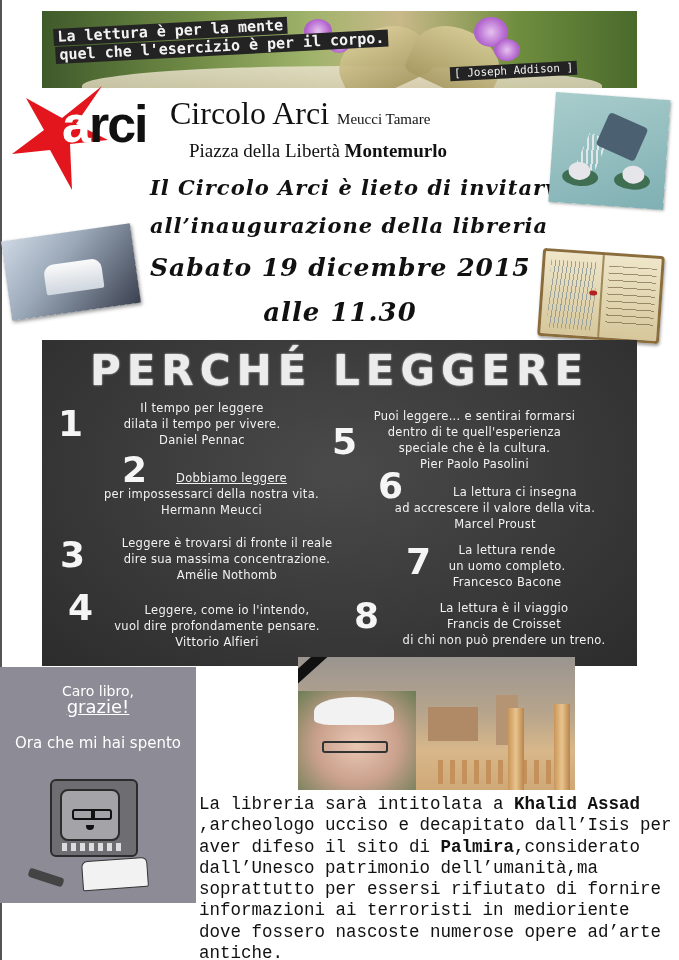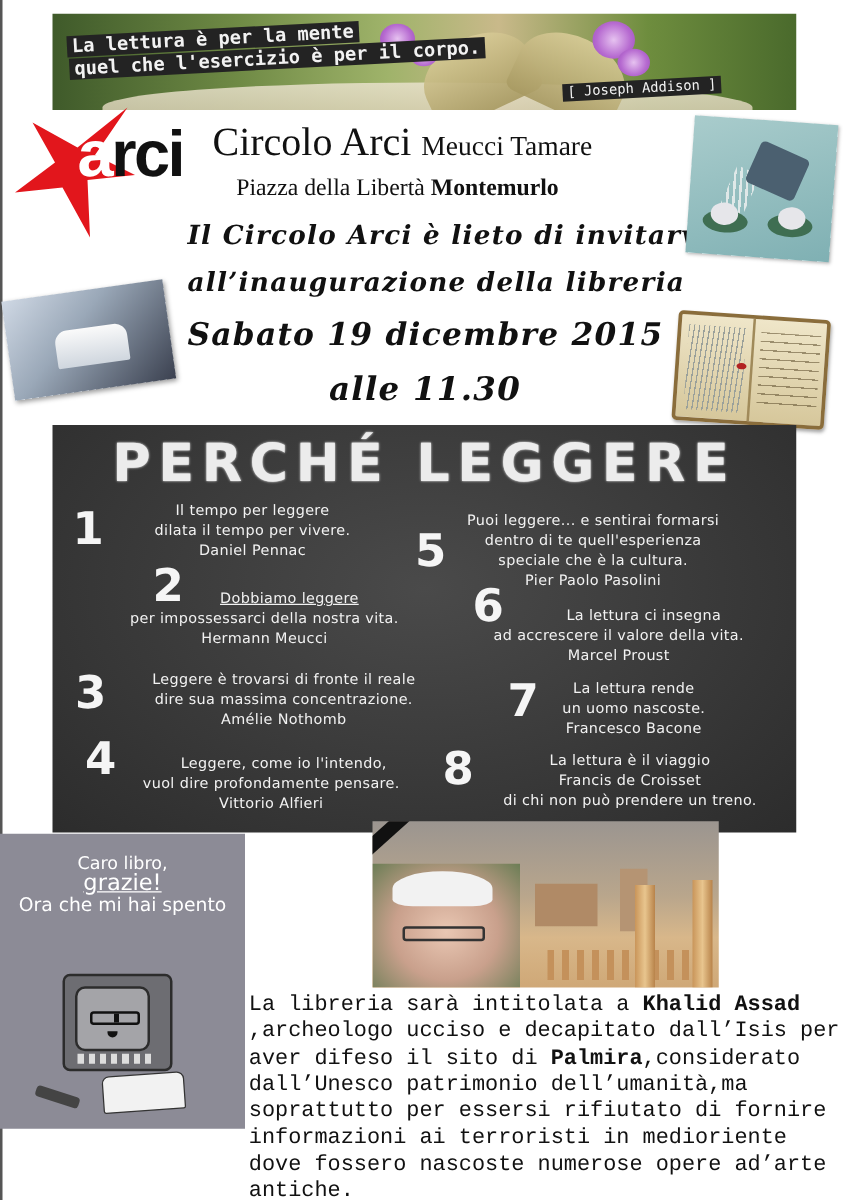--- a/index.html
+++ b/index.html
@@ -43,21 +43,21 @@
     
     .logo { position: absolute; left: 10px; top: 84px; width: 160px; height: 108px; }
     .logo svg { position: absolute; left: 0; top: 0; }
     .logo .logo-text {
       position: absolute; left: 52px; top: 14px; font-family: "Liberation Sans", sans-serif;
       font-weight: bold; font-size: 52px; letter-spacing: -2px; color: #111; line-height: 52px;
     }
     .logo .logo-text .a { color: #ffffff; }
 
     .club-title { position: absolute; left: 170px; top: 96px; font-size: 32px; line-height: 34px; white-space: nowrap; }
-    .club-title .sub { font-size: 22px; }
+    .club-title .sub { font-size: 15px; }
     .address { position: absolute; left: 189px; top: 140px; font-size: 19px; line-height: 22px; white-space: nowrap; }
     .address b { font-weight: bold; }
 
     .script {
       position: absolute; font-family: "DejaVu Serif", serif; font-style: italic; font-weight: bold;
       white-space: nowrap; text-align: center; letter-spacing: 1px;
     }
     .invite1 { left: 150px; top: 175px; width: 380px; font-size: 21px; }
     .invite2 { left: 150px; top: 213px; width: 380px; font-size: 21px; }
     .date { left: 150px; top: 253px; width: 380px; font-size: 25px; }
@@ -106,21 +106,21 @@
     .quote .num {
       position: absolute; font-family: "DejaVu Sans", sans-serif; font-weight: bold;
       font-size: 36px; line-height: 36px; color: #f5f5f5;
     }
 
     
     .tv-poster { position: absolute; left: 0; top: 667px; width: 196px; height: 236px; background: #8c8b96; }
     .tv-poster .msg { position: absolute; left: 0; top: 16px; width: 196px; text-align: center; color: #ffffff; font-family: "DejaVu Sans", sans-serif; }
     .tv-poster .msg .l1 { font-size: 14px; line-height: 16px; }
     .tv-poster .msg .l2 { font-size: 18px; line-height: 15px; text-decoration: underline; }
-    .tv-poster .msg .l3 { font-size: 15px; line-height: 20px; }
+    .tv-poster .msg .l3 { font-size: 15px; line-height: 20px; margin-top: 19px; }
     .tv-poster .msg .l4 { font-size: 15px; line-height: 20px; }
     .tv { position: absolute; left: 50px; top: 112px; width: 88px; height: 78px; background: #6d6d72; border: 2px solid #2c2c2c; border-radius: 6px; }
     .tv .screen { position: absolute; left: 8px; top: 8px; width: 60px; height: 52px; background: #a4a4a8; border: 2px solid #2c2c2c; border-radius: 8px; }
     .tv .glasses { position: absolute; left: 10px; top: 18px; width: 40px; height: 11px; border: 2px solid #111; border-radius: 3px; background: repeating-linear-gradient(90deg, transparent 0 17px, #111 17px 21px, transparent 21px 40px); }
     .tv .mouth { position: absolute; left: 24px; top: 34px; width: 8px; height: 5px; background: #111; border-radius: 0 0 6px 6px; }
     .tv .knobs { position: absolute; left: 10px; top: 62px; width: 60px; height: 8px; background: repeating-linear-gradient(90deg, #ddd 0 5px, transparent 5px 9px); }
     .open-book { position: absolute; left: 82px; top: 192px; width: 66px; height: 30px; background: #f2f2f2; border: 1px solid #333; border-radius: 6px 6px 2px 2px; transform: rotate(-4deg); }
     .remote { position: absolute; left: 28px; top: 206px; width: 36px; height: 9px; background: #444; border-radius: 3px; transform: rotate(18deg); }
 
     
@@ -244,21 +244,21 @@
   <div class="quote" style="left:318px;top:144px;width:270px;">
     <span class="num" style="left:18px;top:-16px;">6</span>
     <div style="padding-left:40px;">La lettura ci insegna</div>
     <div>ad accrescere il valore della vita.</div>
     <div>Marcel Proust</div>
   </div>
 
   <div class="quote" style="left:380px;top:202px;width:170px;">
     <span class="num" style="left:-16px;top:2px;">7</span>
     <div>La lettura rende</div>
-    <div>un uomo nascoste.</div>
+    <div>un uomo completo.</div>
     <div>Francesco Bacone</div>
   </div>
 
   <div class="quote" style="left:328px;top:260px;width:268px;">
     <span class="num" style="left:-16px;top:-2px;">8</span>
     <div>La lettura è il viaggio</div>
     <div>Francis de Croisset</div>
     <div>di chi non può prendere un treno.</div>
   </div>
 </div>

